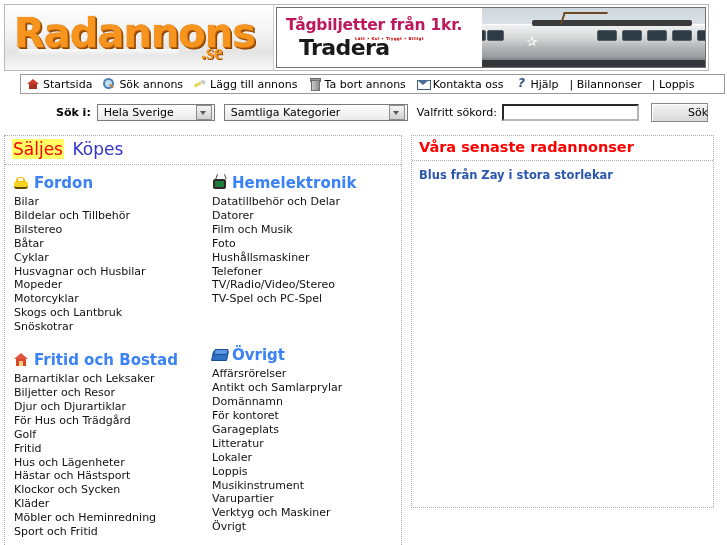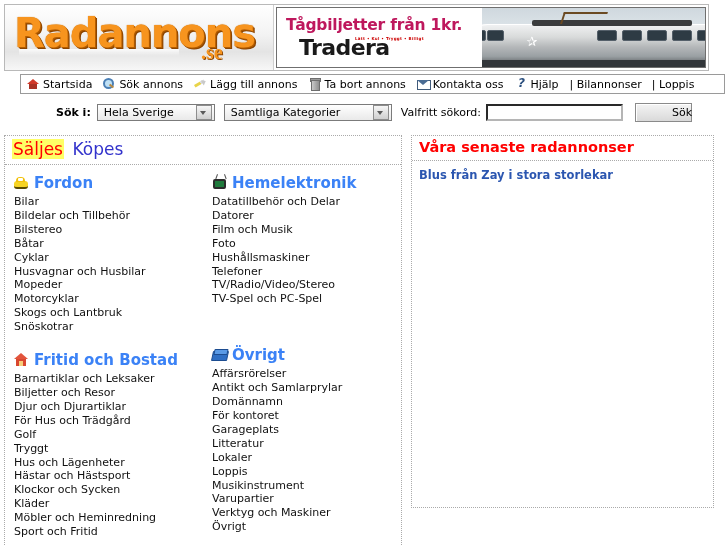--- a/index.html
+++ b/index.html
@@ -301,21 +301,21 @@
     position: relative;
   }
   .select-box .caret::after {
     content:"";
     position:absolute; left:3px; top:5px;
     border-left:3px solid transparent;
     border-right:3px solid transparent;
     border-top:4px solid #5a5a5a;
   }
   .sel-region { width: 118px; }
-  .sel-category { width: 168px; margin-left: 9px; }
+  .sel-category { width: 184px; margin-left: 9px; }
   .kw-label { margin-left: 9px; margin-right: 5px; }
   .kw-input {
     width: 137px; height: 17px;
     border: 2px inset #b5b5b5;
     border-top-color: #7d7d7d; border-left-color:#7d7d7d;
     background: #ffffff;
     box-sizing: border-box;
     font-size: 11px;
     padding: 0 3px;
     font-family: "DejaVu Sans", "Liberation Sans", sans-serif;
@@ -582,21 +582,21 @@
                 <i class="base"></i>
                 <i class="door"></i>
               </span>
             <span>Fritid och Bostad</span>
           </div>
           <a class="cat-item">Barnartiklar och Leksaker</a>
           <a class="cat-item">Biljetter och Resor</a>
           <a class="cat-item">Djur och Djurartiklar</a>
           <a class="cat-item">För Hus och Trädgård</a>
           <a class="cat-item">Golf</a>
-          <a class="cat-item">Tryggt</a>
+          <a class="cat-item">Fritid</a>
           <a class="cat-item">Hus och Lägenheter</a>
           <a class="cat-item">Hästar och Hästsport</a>
           <a class="cat-item">Klockor och Sycken</a>
           <a class="cat-item">Kläder</a>
           <a class="cat-item">Möbler och Heminredning</a>
           <a class="cat-item">Sport och Fritid</a>
         </div>
 
       </div>
 

